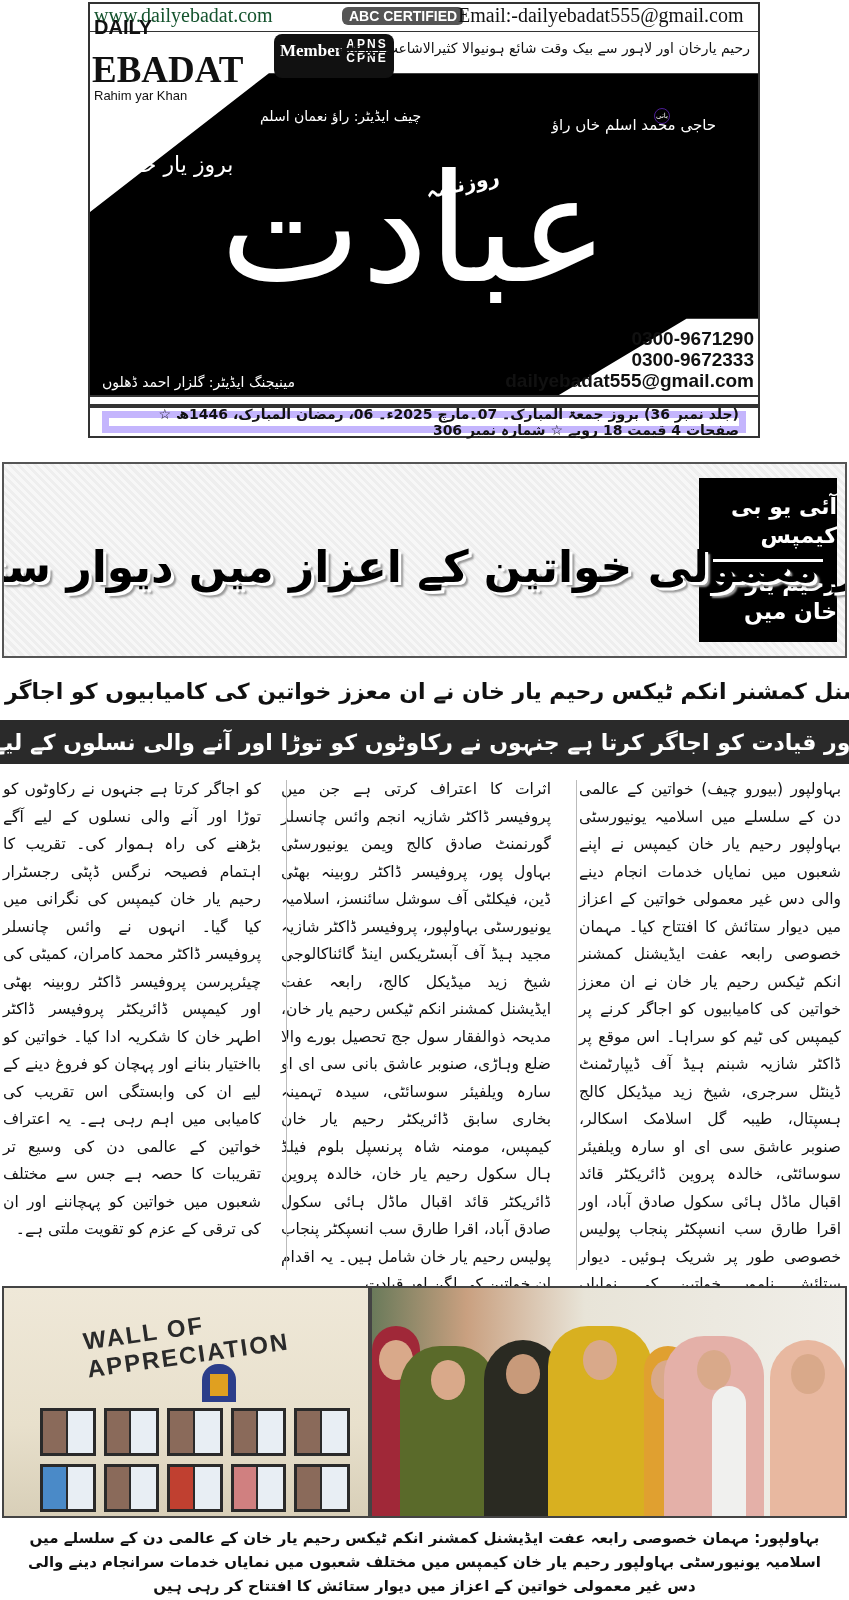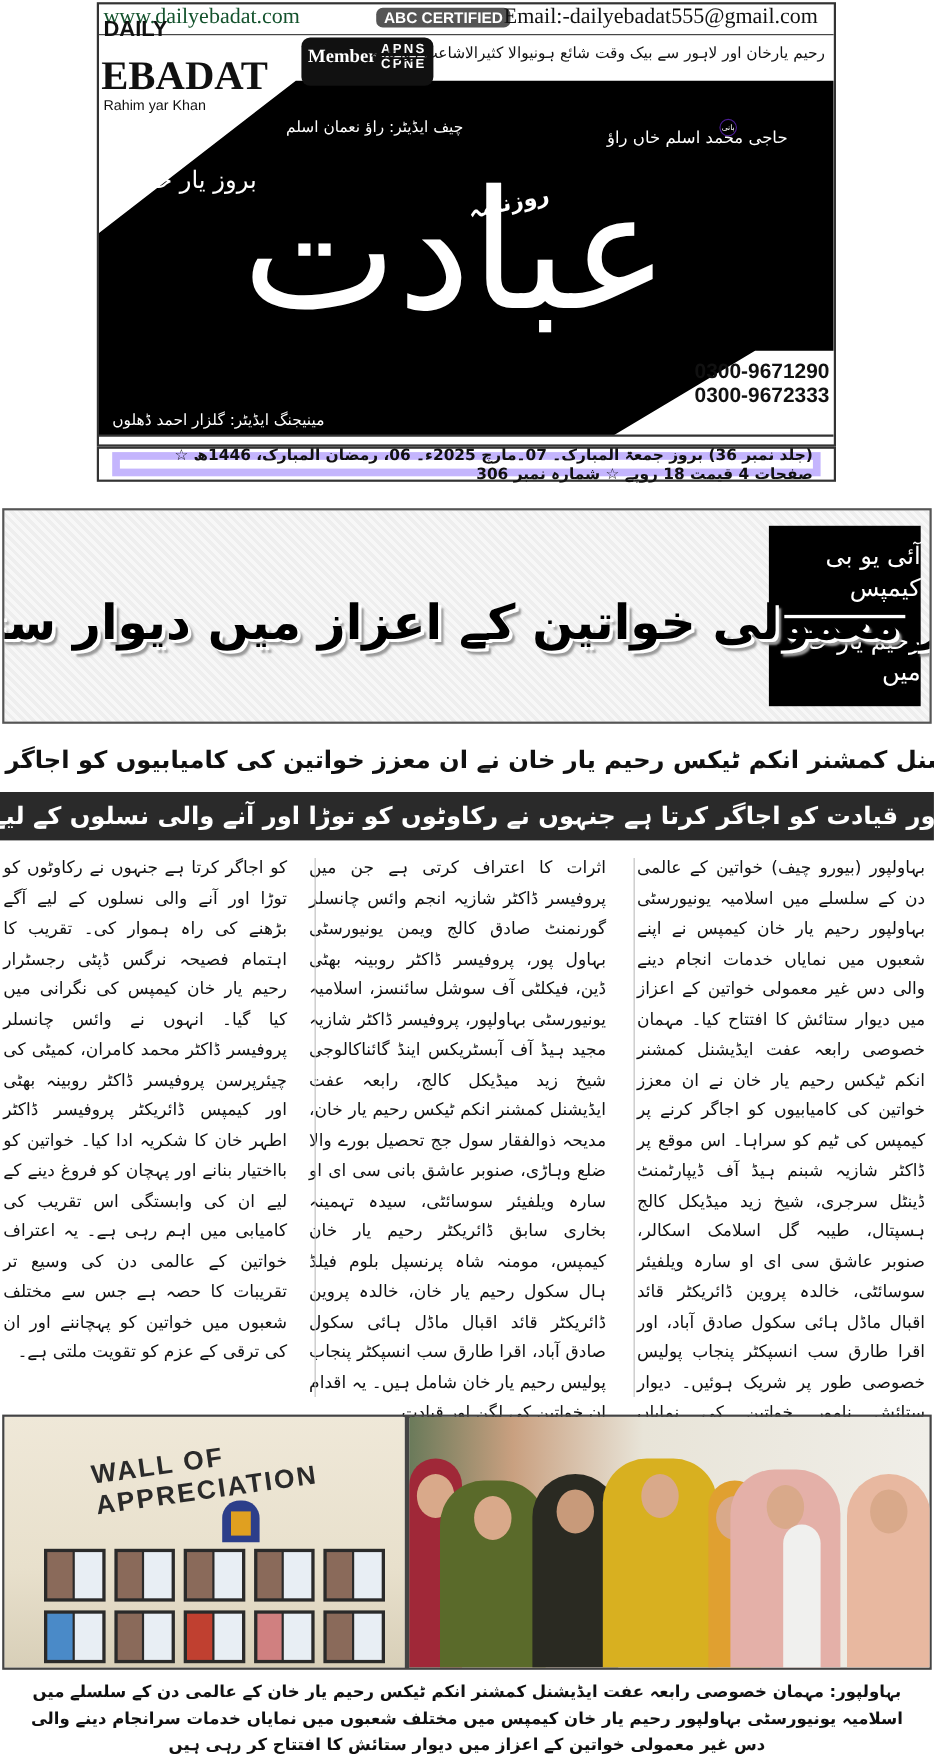--- a/index.html
+++ b/index.html
@@ -31,21 +31,21 @@
   .mh-phone1 { top:324px; }
   .mh-phone2 { top:345px; }
   .mh-email2 { position:absolute; right:4px; top:366px; font-family:"Liberation Sans", sans-serif; font-weight:bold; font-size:19px; color:#111; }
   .mh-managing { left:12px; top:370px; font-size:14px; }
 
   #dateline { position:absolute; left:88px; top:406px; width:672px; height:32px; border:2px solid #333; box-sizing:border-box; display:flex; align-items:center; justify-content:center; }
   #dateline .inner { border:7px solid #c4b5fd; margin:12px; width:calc(100% - 6px); height:calc(100% - 6px); box-sizing:border-box; display:flex; align-items:center; justify-content:center; direction:rtl; font-family:"DejaVu Sans", sans-serif; font-size:14px; font-weight:bold; }
 
   
   #headline { position:absolute; left:2px; top:462px; width:845px; height:196px; border:2px solid #555; box-sizing:border-box; background:repeating-linear-gradient(45deg,#eee 0 3px,#f7f7f7 3px 6px); overflow:hidden; }
-  #kicker { position:absolute; right:8px; top:14px; width:138px; height:164px; background:#000; color:#fff; display:flex; flex-direction:column; align-items:center; justify-content:center; direction:rtl; font-family:"DejaVu Sans", sans-serif; font-weight:normal; }
+  #kicker { position:absolute; right:8px; top:14px; width:138px; height:164px; background:#000; color:#fff; display:flex; flex-direction:column; align-items:center; justify-content:center; direction:rtl; font-family:"DejaVu Sans", sans-serif; font-weight:bold; }
   #kicker .k1, #kicker .k2 { font-size:22px; line-height:1.3; }
   #kicker .k-rule { width:110px; height:3px; background:#fff; margin:8px 0; }
   #main-headline { position:absolute; right:158px; top:32px; left:10px; height:140px; direction:rtl; display:flex; align-items:center; justify-content:center; font-family:"DejaVu Sans", sans-serif; font-weight:bold; font-size:44px; color:#000; text-shadow:3px 3px 0 #fff, 5px 5px 2px #999; letter-spacing:-1px; white-space:nowrap; }
 
   
   #subhead1 { position:absolute; left:0; top:668px; width:849px; height:46px; direction:rtl; display:flex; align-items:center; justify-content:center; font-family:"DejaVu Sans", sans-serif; font-weight:bold; font-size:22px; letter-spacing:-0.5px; white-space:nowrap; }
   #subhead2 { position:absolute; left:0; top:720px; width:849px; height:44px; background:#2a2a2a; color:#fff; direction:rtl; display:flex; align-items:center; justify-content:center; font-family:"DejaVu Sans", sans-serif; font-weight:bold; font-size:22px; letter-spacing:-0.5px; white-space:nowrap; }
 
   
   .col { position:absolute; top:776px; direction:rtl; text-align:justify; font-family:"DejaVu Sans", sans-serif; font-size:15.5px; line-height:27.5px; color:#111; }
@@ -99,20 +99,21 @@
 
   <span class="mh-founder-badge">بانی</span>
   <span class="urdu-w mh-founder">حاجی محمد اسلم خاں راؤ</span>
   <span class="urdu-w mh-chief">چیف ایڈیٹر: راؤ نعمان اسلم</span>
   <span class="urdu-w mh-roznama">روزنامہ</span>
   <span class="urdu-w mh-city">بروز یار خان</span>
   <span class="urdu-w mh-logo">عبادت</span>
 
   <span class="mh-phone mh-phone1">0300-9671290</span>
   <span class="mh-phone mh-phone2">0300-9672333</span>
+  <span class="mh-email2">dailyebadat555@gmail.com</span>
   <span class="urdu-w mh-managing">مینیجنگ ایڈیٹر: گلزار احمد ڈھلوں</span>
 </div>
 
 <div id="dateline">
   <div class="inner">(جلد نمبر 36) بروز جمعۃ المبارک۔ 07۔مارچ 2025ء۔ 06، رمضان المبارک، 1446ھ ☆ صفحات 4 قیمت 18 روپے ☆ شمارہ نمبر 306</div>
 </div>
 
 <div id="headline">
   <div id="kicker">
     <span class="k1">آئی یو بی کیمپس</span>

